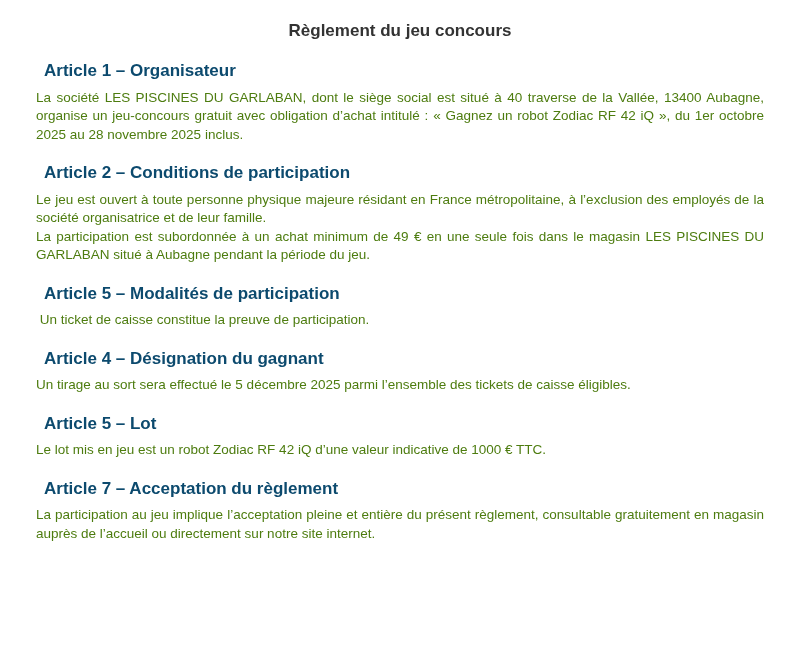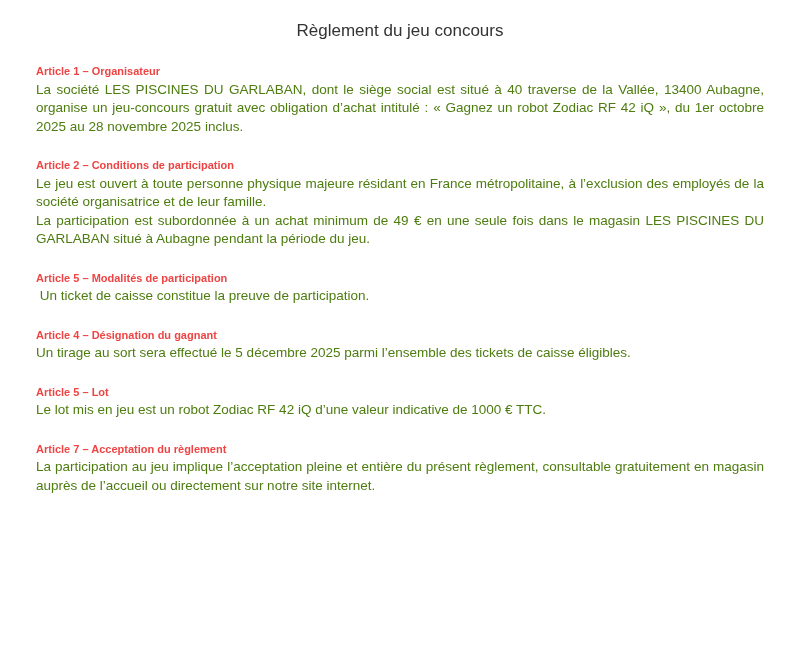--- a/index.html
+++ b/index.html
@@ -14,37 +14,37 @@
     font-family: "Liberation Sans", "DejaVu Sans", sans-serif;
     color: #3a3a3a;
   }
   .doc {
     padding: 21px 36px 0 36px;
     box-sizing: border-box;
     width: 800px;
   }
   .doc-title {
     font-size: 17px;
-    font-weight: 400;
+    font-weight: 700;
     text-align: center;
     color: #333333;
     margin: 0 0 21px 0;
     line-height: 20px;
   }
   .article {
     margin-top: 20px;
   }
   .article:first-of-type {
     margin-top: 0;
   }
   .article-heading {
-    font-size: 11px;
+    font-size: 17px;
     font-weight: 700;
-    color: #ef4444;
-    margin: 0;
+    color: #0c4a6e;
+    margin: 8px;
     line-height: 18.5px;
   }
   .article-paragraph {
     font-size: 13.5px;
     font-weight: 400;
     color: #4d7c0f;
     margin: 0;
     line-height: 18.5px;
     text-align: justify;
   }

